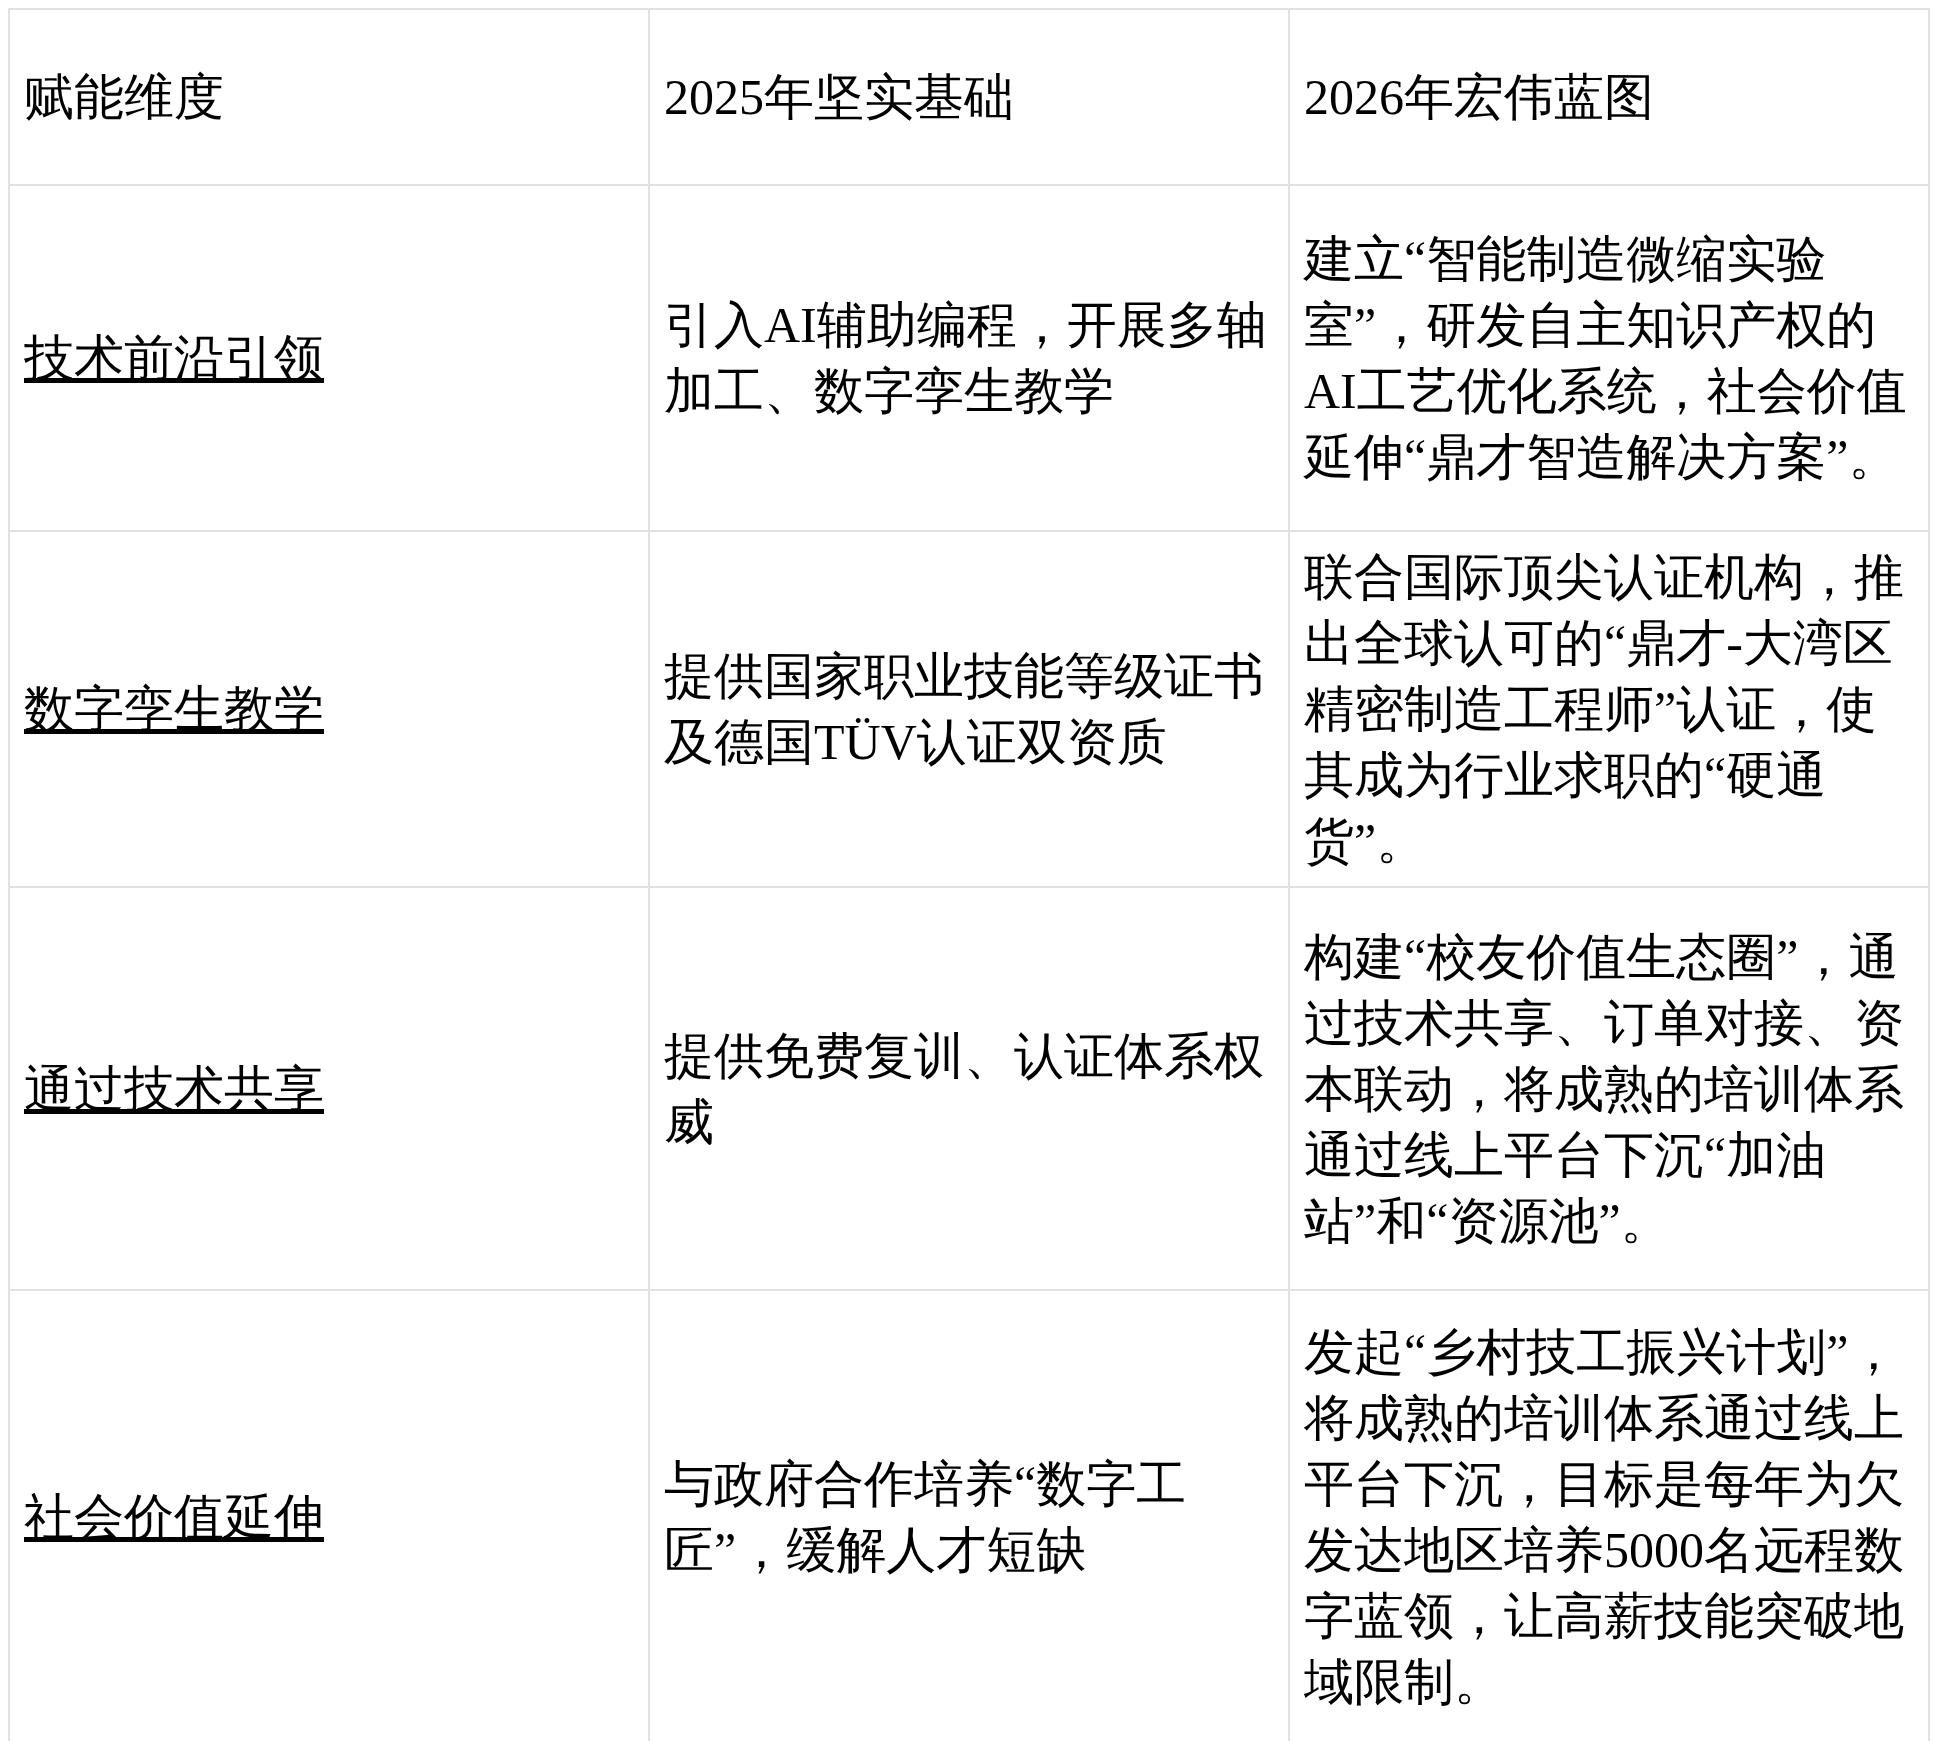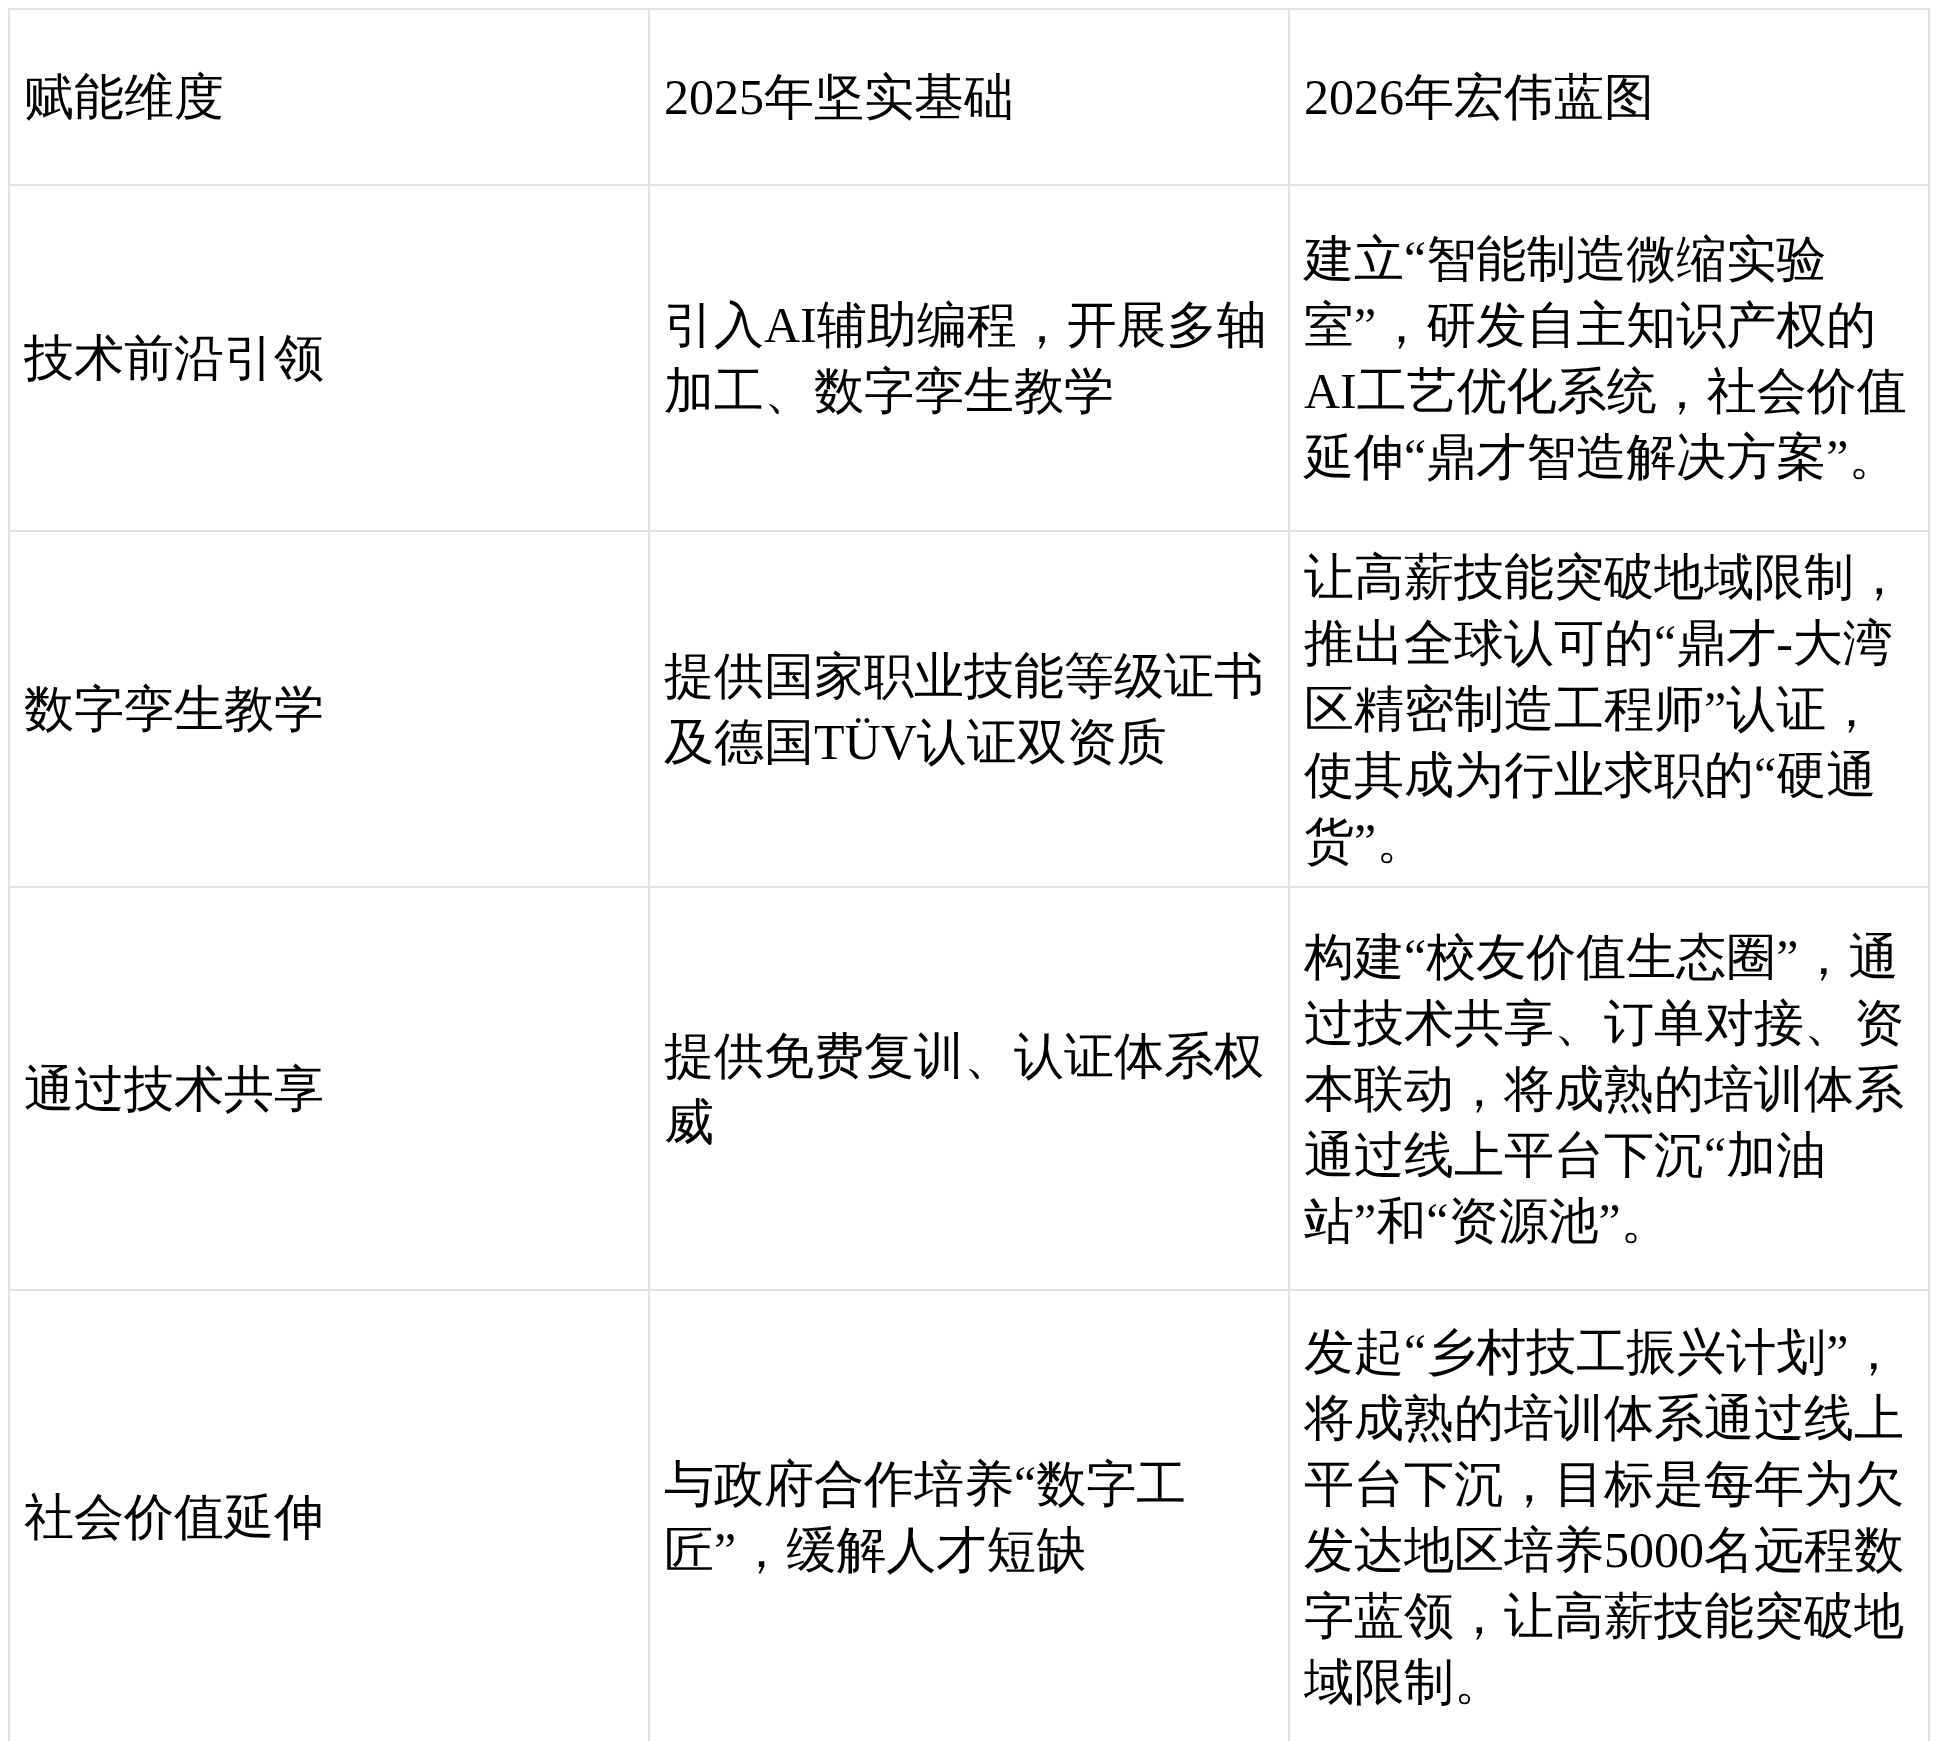--- a/index.html
+++ b/index.html
@@ -36,20 +36,21 @@
     word-break: break-word;
     overflow-wrap: break-word;
   }
   tr.header-row   { height: 176px; }
   tr.row-0        { height: 346px; }
   tr.row-1        { height: 344px; }
   tr.row-2        { height: 403px; }
   tr.row-3        { height: 453px; }
   td.dim-cell {
     font-weight: bold;
+    text-decoration: underline;
   }
 </style>
 </head>
 <body>
 
 <div class="page">
   <table class="grid">
     <colgroup>
       <col>
         <col>
@@ -64,21 +65,21 @@
     </thead>
     <tbody>
       <tr class="row-0">
         <td class="dim-cell">技术前沿引领</td>
         <td>引入AI辅助编程，开展多轴加工、数字孪生教学</td>
         <td>建立“智能制造微缩实验室”，研发自主知识产权的AI工艺优化系统，社会价值延伸“鼎才智造解决方案”。</td>
       </tr>
       <tr class="row-1">
         <td class="dim-cell">数字孪生教学</td>
         <td>提供国家职业技能等级证书及德国TÜV认证双资质</td>
-        <td>让高薪技能突破地域限制，推出全球认可的“鼎才-大湾区精密制造工程师”认证，使其成为行业求职的“硬通货”。</td>
+        <td>联合国际顶尖认证机构，推出全球认可的“鼎才-大湾区精密制造工程师”认证，使其成为行业求职的“硬通货”。</td>
       </tr>
       <tr class="row-2">
         <td class="dim-cell">通过技术共享</td>
         <td>提供免费复训、认证体系权威</td>
         <td>构建“校友价值生态圈”，通过技术共享、订单对接、资本联动，将成熟的培训体系通过线上平台下沉“加油站”和“资源池”。</td>
       </tr>
       <tr class="row-3">
         <td class="dim-cell">社会价值延伸</td>
         <td>与政府合作培养“数字工匠”，缓解人才短缺</td>
         <td>发起“乡村技工振兴计划”，将成熟的培训体系通过线上平台下沉，目标是每年为欠发达地区培养5000名远程数字蓝领，让高薪技能突破地域限制。</td>

